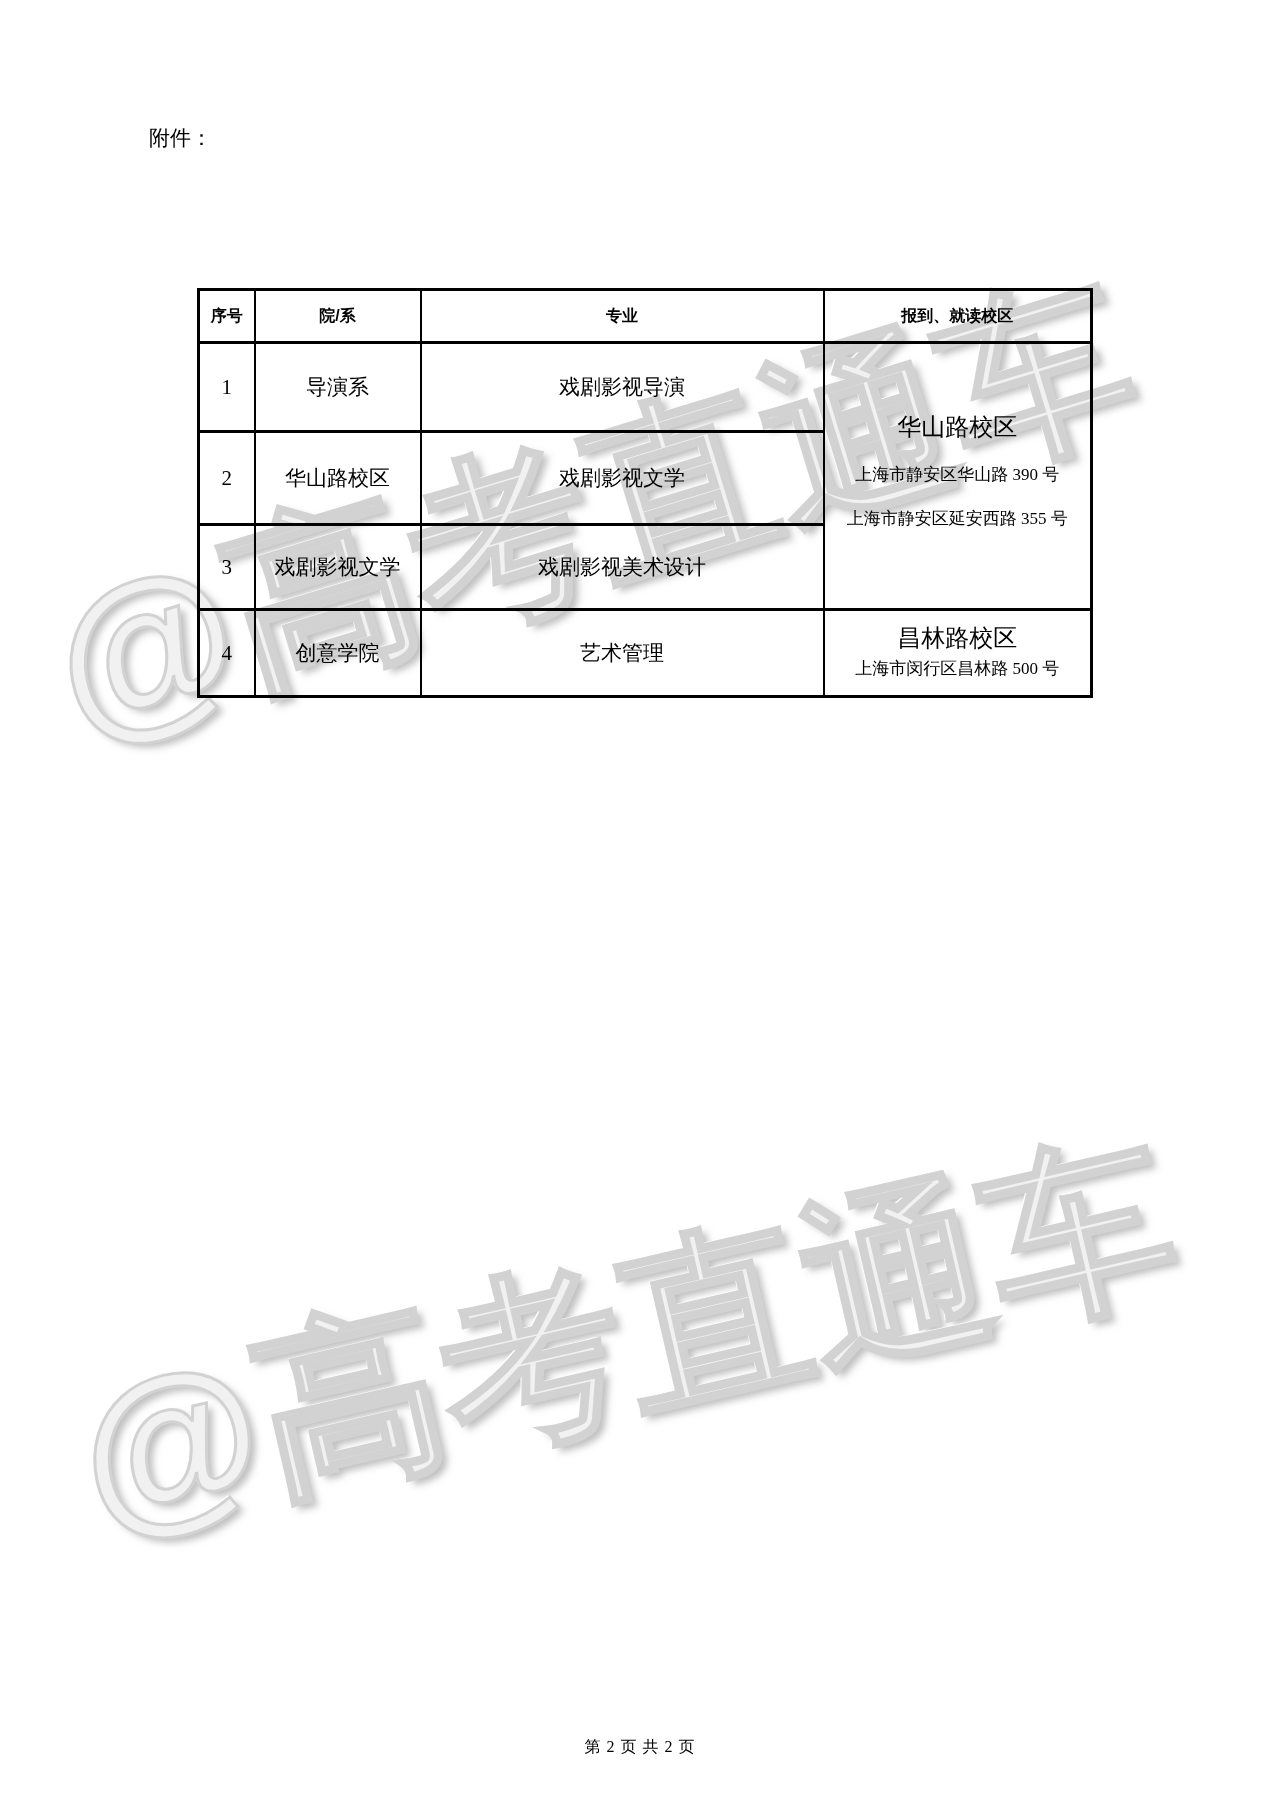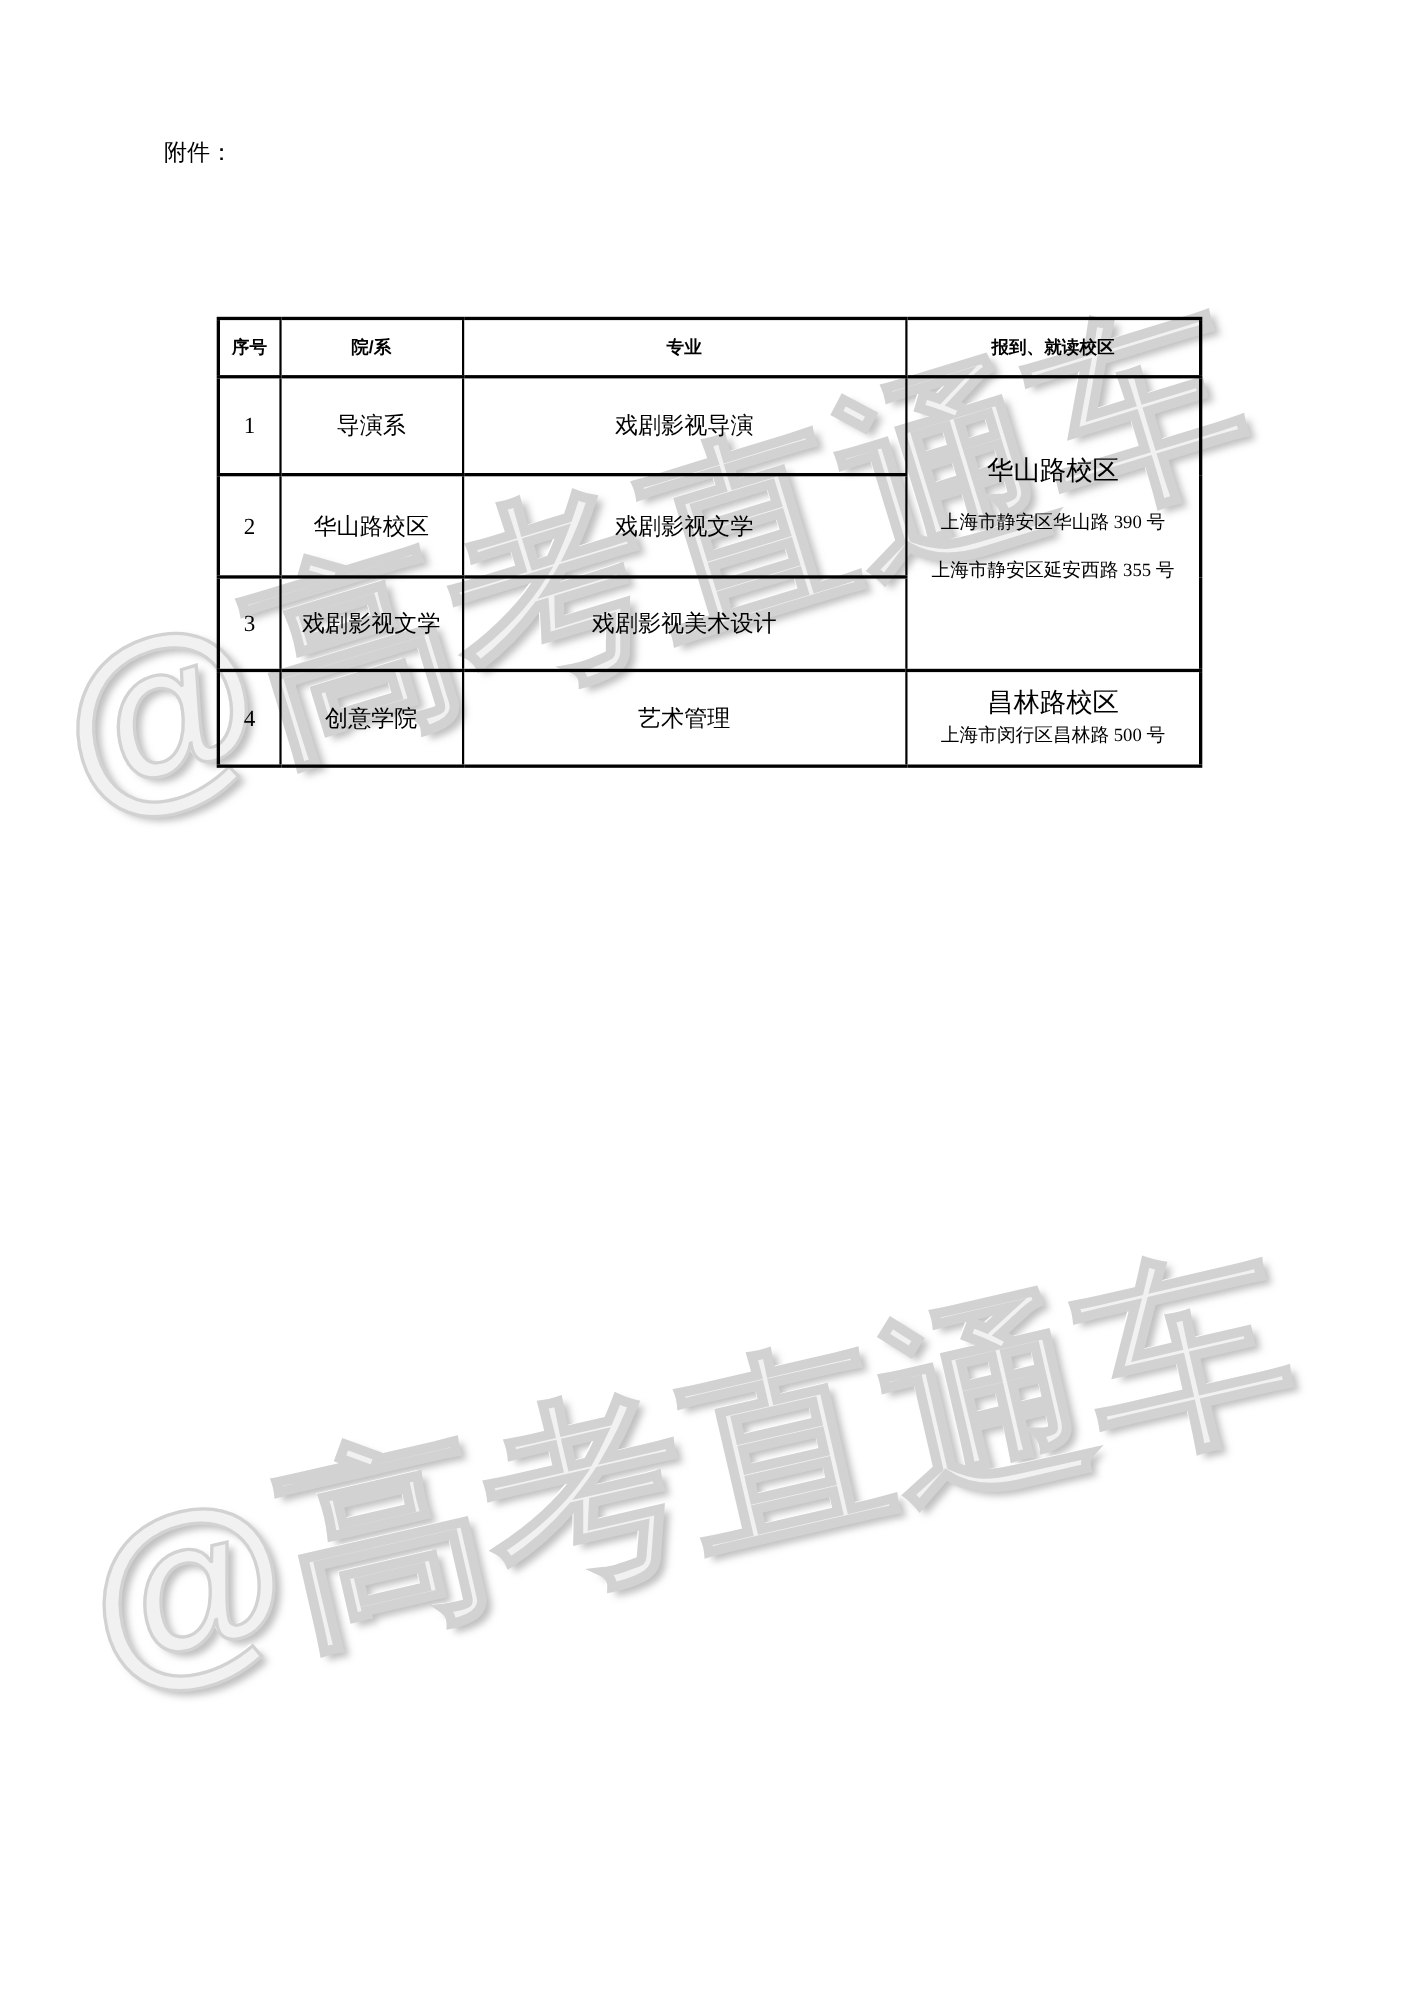--- a/index.html
+++ b/index.html
@@ -197,14 +197,15 @@
       <td>创意学院</td>
       <td>艺术管理</td>
       <td>
         <div class="campus-name">昌林路校区</div>
         <div class="campus-addr">上海市闵行区昌林路 500 号</div>
       </td>
     </tr>
   </tbody>
     </table>
 
+  <div id="page-footer">第 2 页 共 2 页</div>
 
 </div>
 
 </body></html>

